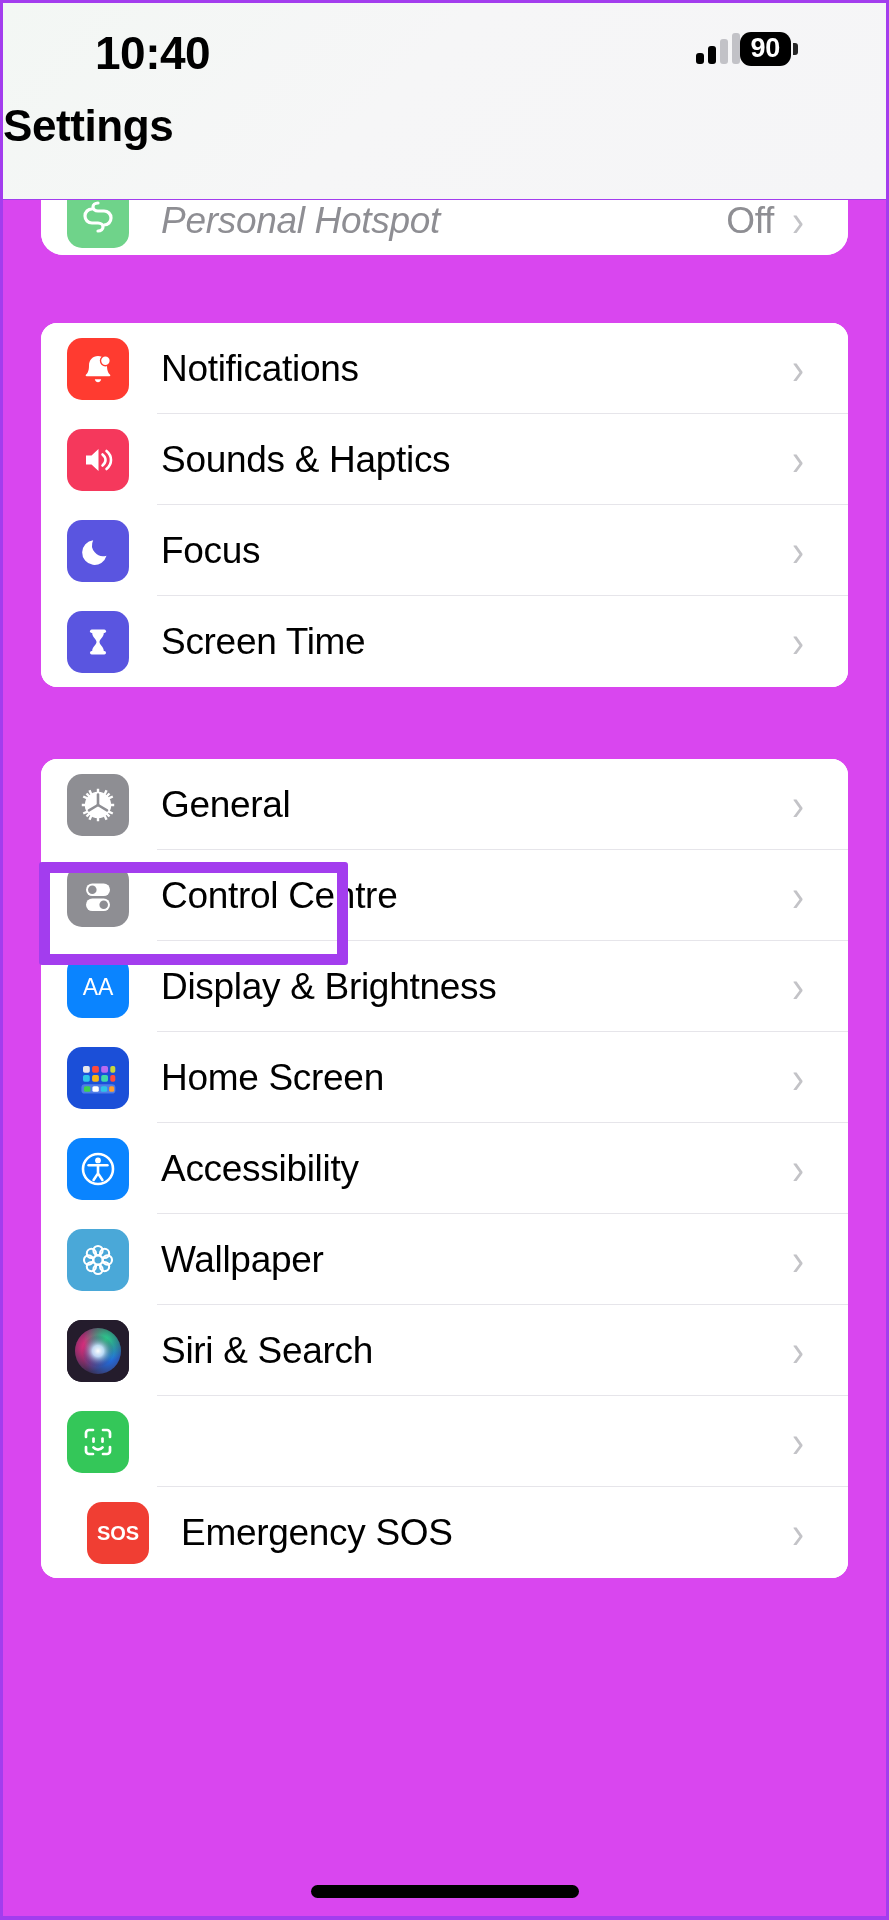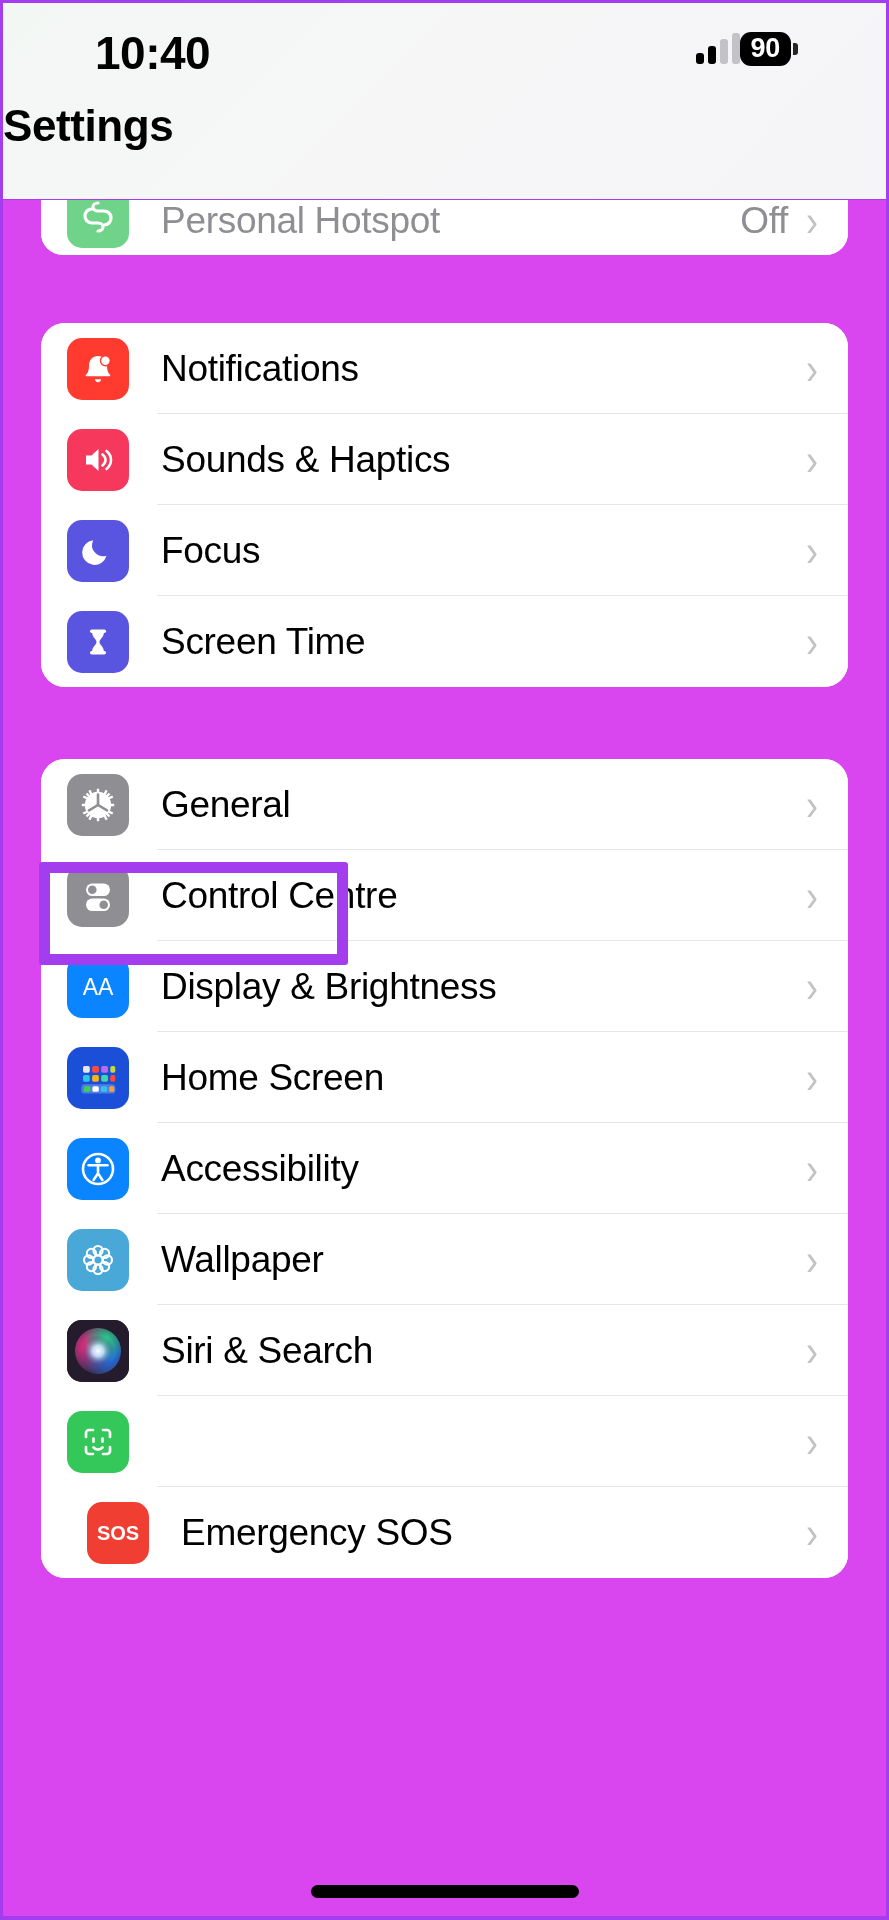--- a/index.html
+++ b/index.html
@@ -102,21 +102,21 @@
 
   
   .content {
     position: relative;
     width: 100%;
   }
 
   .group {
     background: #ffffff;
     margin: 0 38px;
-    border-radius: 24px;
+    border-radius: 16px;
     overflow: hidden;
   }
   .group.clipped-top {
     border-radius: 0 0 22px 22px;
     margin-top: 0;
   }
 
   .spacer-sm { height: 68px; }
   .spacer-md { height: 72px; }
 
@@ -158,28 +158,28 @@
 
   .icon svg { display: block; }
 
   .label {
     margin-left: 32px;
     font-size: 37px;
     color: #000000;
     letter-spacing: -0.3px;
     white-space: nowrap;
   }
-  .label.dim { color: #8e8e93; }
+  .label.dim { color: #8e8e93; font-style: italic; }
 
   .right-side {
     margin-left: auto;
     display: flex;
     align-items: center;
     gap: 18px;
-    padding-right: 30px;
+    padding-right: 44px;
   }
   .value {
     font-size: 37px;
     color: #8e8e93;
     letter-spacing: -0.3px;
   }
   .chevron {
     color: #c3c3c7;
     font-size: 36px;
     line-height: 1;

